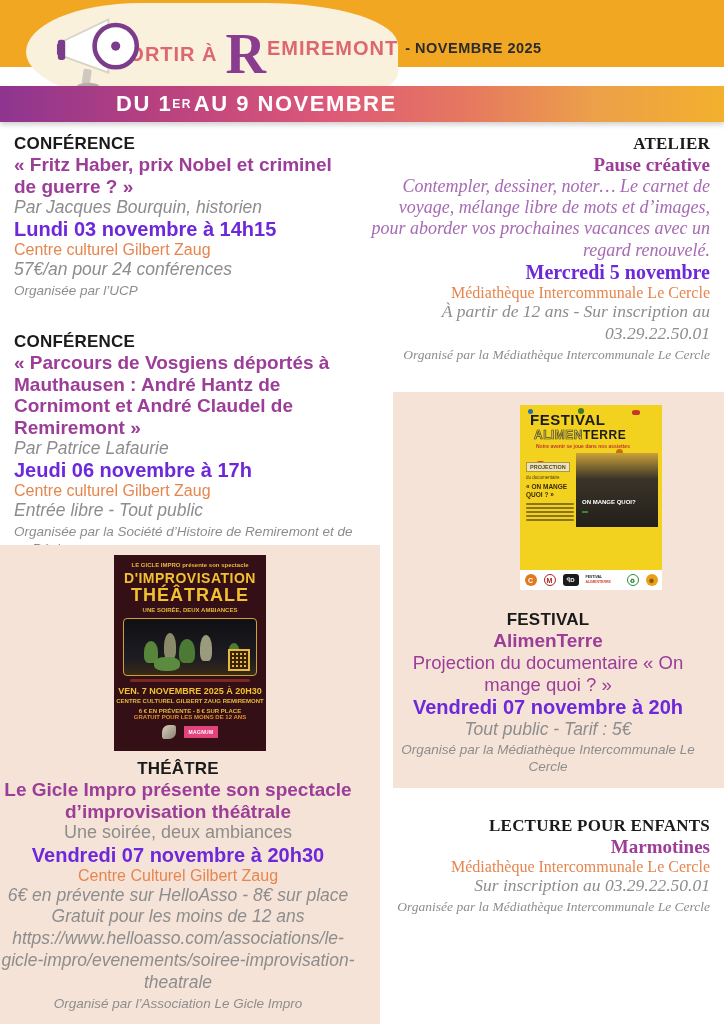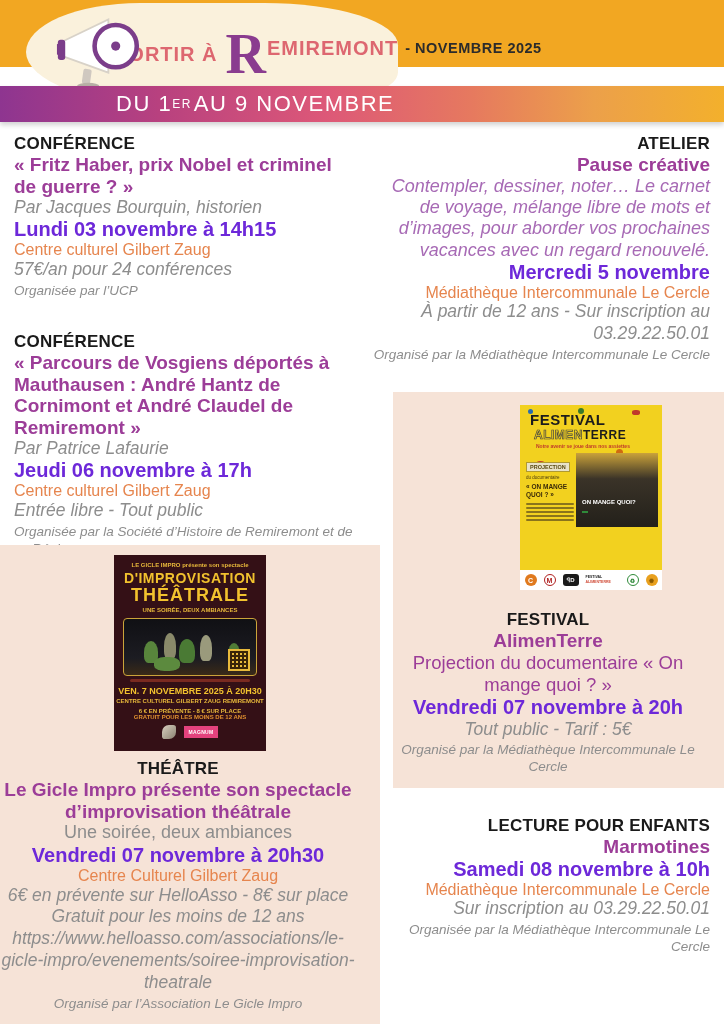--- a/index.html
+++ b/index.html
@@ -22,29 +22,29 @@
   .brand-r    { color:#8A3C8F; font-family:"Liberation Serif", serif; font-weight:700; font-size:56px; line-height:1; margin:0 1px 0 8px; }
   .brand-rest { color:#DD6770; font-weight:700; font-size:20px; letter-spacing:1px; position:relative; top:-6px;}
   .brand-suffix { color:#2b2b2b; font-weight:700; font-size:14.5px; letter-spacing:0.5px; margin-left:7px; position:relative; top:-6px;}
   .megaphone { position:absolute; left:55px; top:14px; width:92px; height:78px; }
 
   
   .date-banner {
     position:absolute; left:0; top:86px; width:724px; height:36px;
     background:linear-gradient(90deg,#8E3590 0%,#B8417F 22%,#DD5878 45%,#E6795F 65%,#ECA04A 82%,#F3B02C 100%);
     color:#ffffff; display:flex; align-items:center;
-    padding-left:116px; font-weight:400; font-size:22px; letter-spacing:1.5px;
+    padding-left:116px; font-weight:700; font-size:22px; letter-spacing:1.5px;
     box-shadow:0 3px 5px rgba(0,0,0,0.18);
   }
   .date-banner sup { font-size:12px; margin-right:2px; }
 
   
   .event { position:absolute; line-height:1.2; }
   .al-left  { text-align:left; }
-  .al-right { text-align:right; }
+  .al-right { text-align:right;font-family:Liberation Serif, serif; }
   .al-center{ text-align:center; }
   .cat    { color:#1a1a1a; font-weight:800; font-size:17px; letter-spacing:0.2px; }
   .title  { color:#9C3D98; font-weight:700; font-size:19px; line-height:1.13; }
   .byline { color:#8D8D8D; font-style:italic; font-size:17.5px; }
   .descr  { color:#A76AB5; font-style:italic; font-size:18px; line-height:1.18; }
   .descr2 { color:#9C3D98; font-size:18.5px; line-height:1.18; }
   .subtl  { color:#8D8D8D; font-size:18px; }
   .date   { color:#6d28d9; font-weight:700; font-size:20px; line-height:1.15; }
   .venue  { color:#E6854E; font-size:16px; line-height:1.1; }
   .detail { color:#8D8D8D; font-style:italic; font-size:17.5px; line-height:1.25; overflow-wrap:anywhere; }
@@ -282,19 +282,18 @@
       <div class="detail">6€ en prévente sur HelloAsso - 8€ sur place</div>
       <div class="detail">Gratuit pour les moins de 12 ans</div>
       <div class="detail"><a class="link" href="#">https://www.helloasso.com/associations/le-gicle-impro/evenements/soiree-improvisation-theatrale</a></div>
       <div class="org">Organisé par l’Association Le Gicle Impro</div>
     </section>
   </div>
 
   <section class="event al-right ev-lecture">
     <div class="cat">LECTURE POUR ENFANTS</div>
     <div class="title">Marmotines</div>
-    <div class="date">Samedi 08 novembre à 10h</div>
     <div class="venue">Médiathèque Intercommunale Le Cercle</div>
     <div class="detail">Sur inscription au 03.29.22.50.01</div>
     <div class="org">Organisée par la Médiathèque Intercommunale Le Cercle</div>
   </section>
 
 </div>
 
 </body></html>

